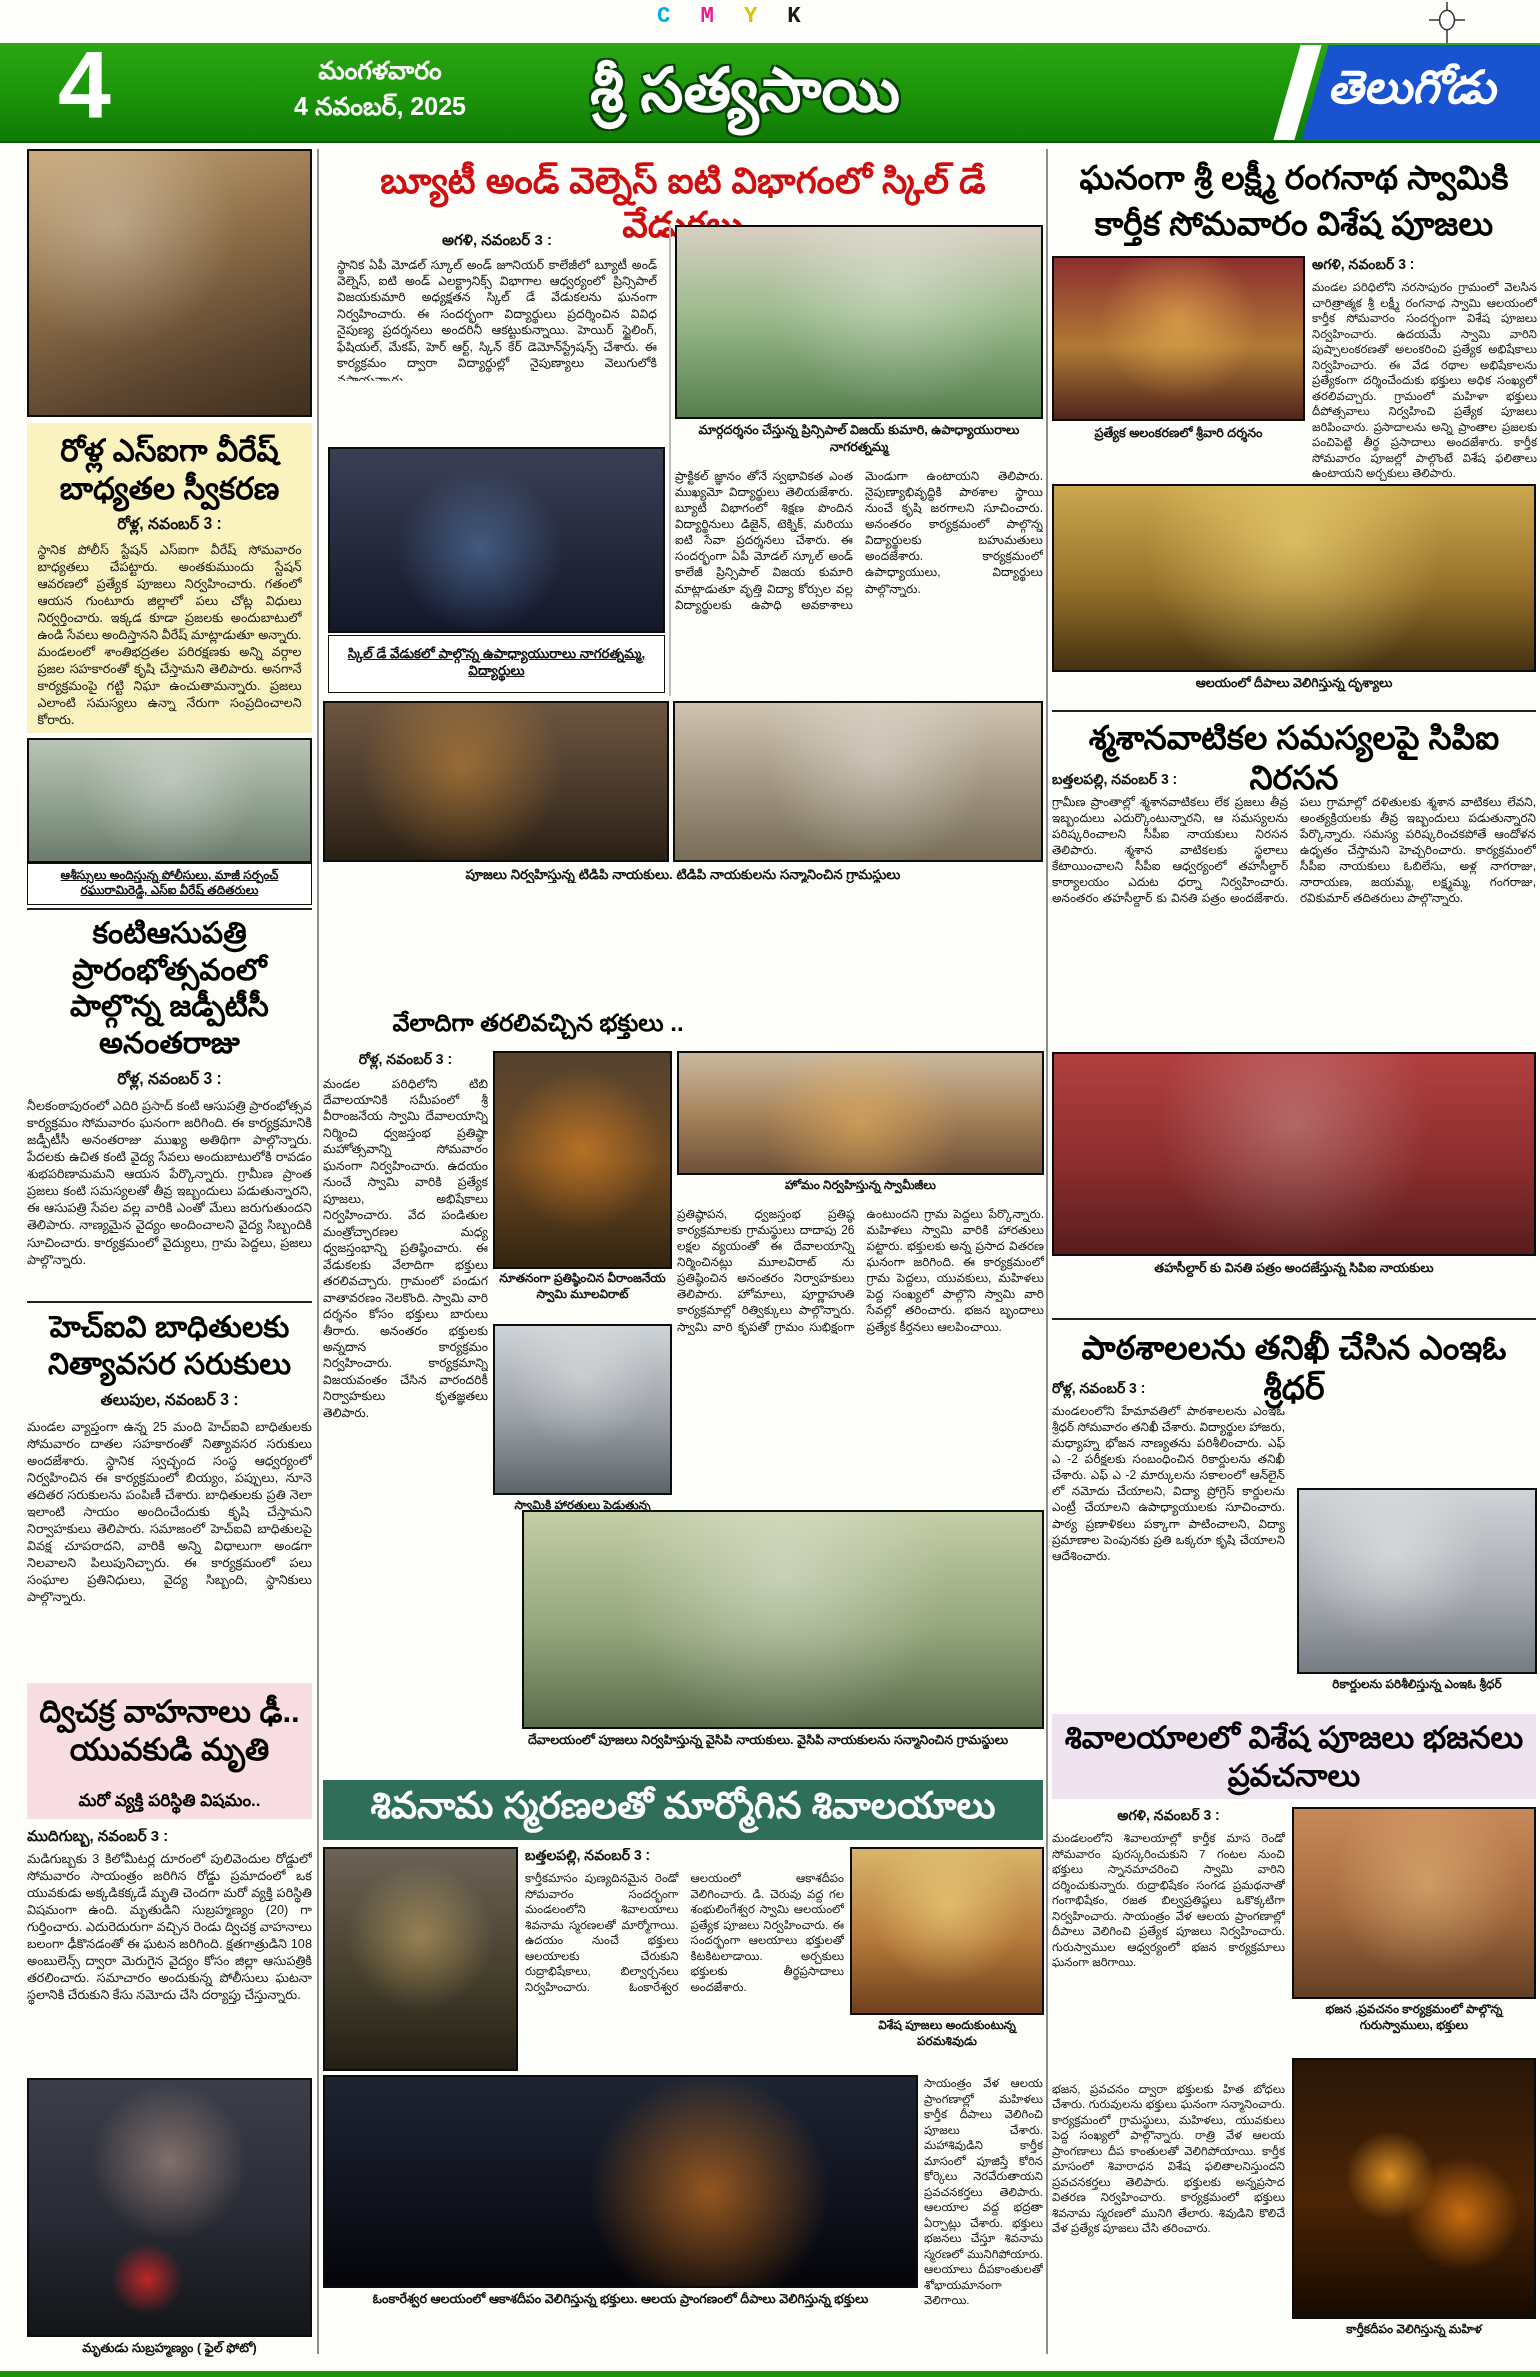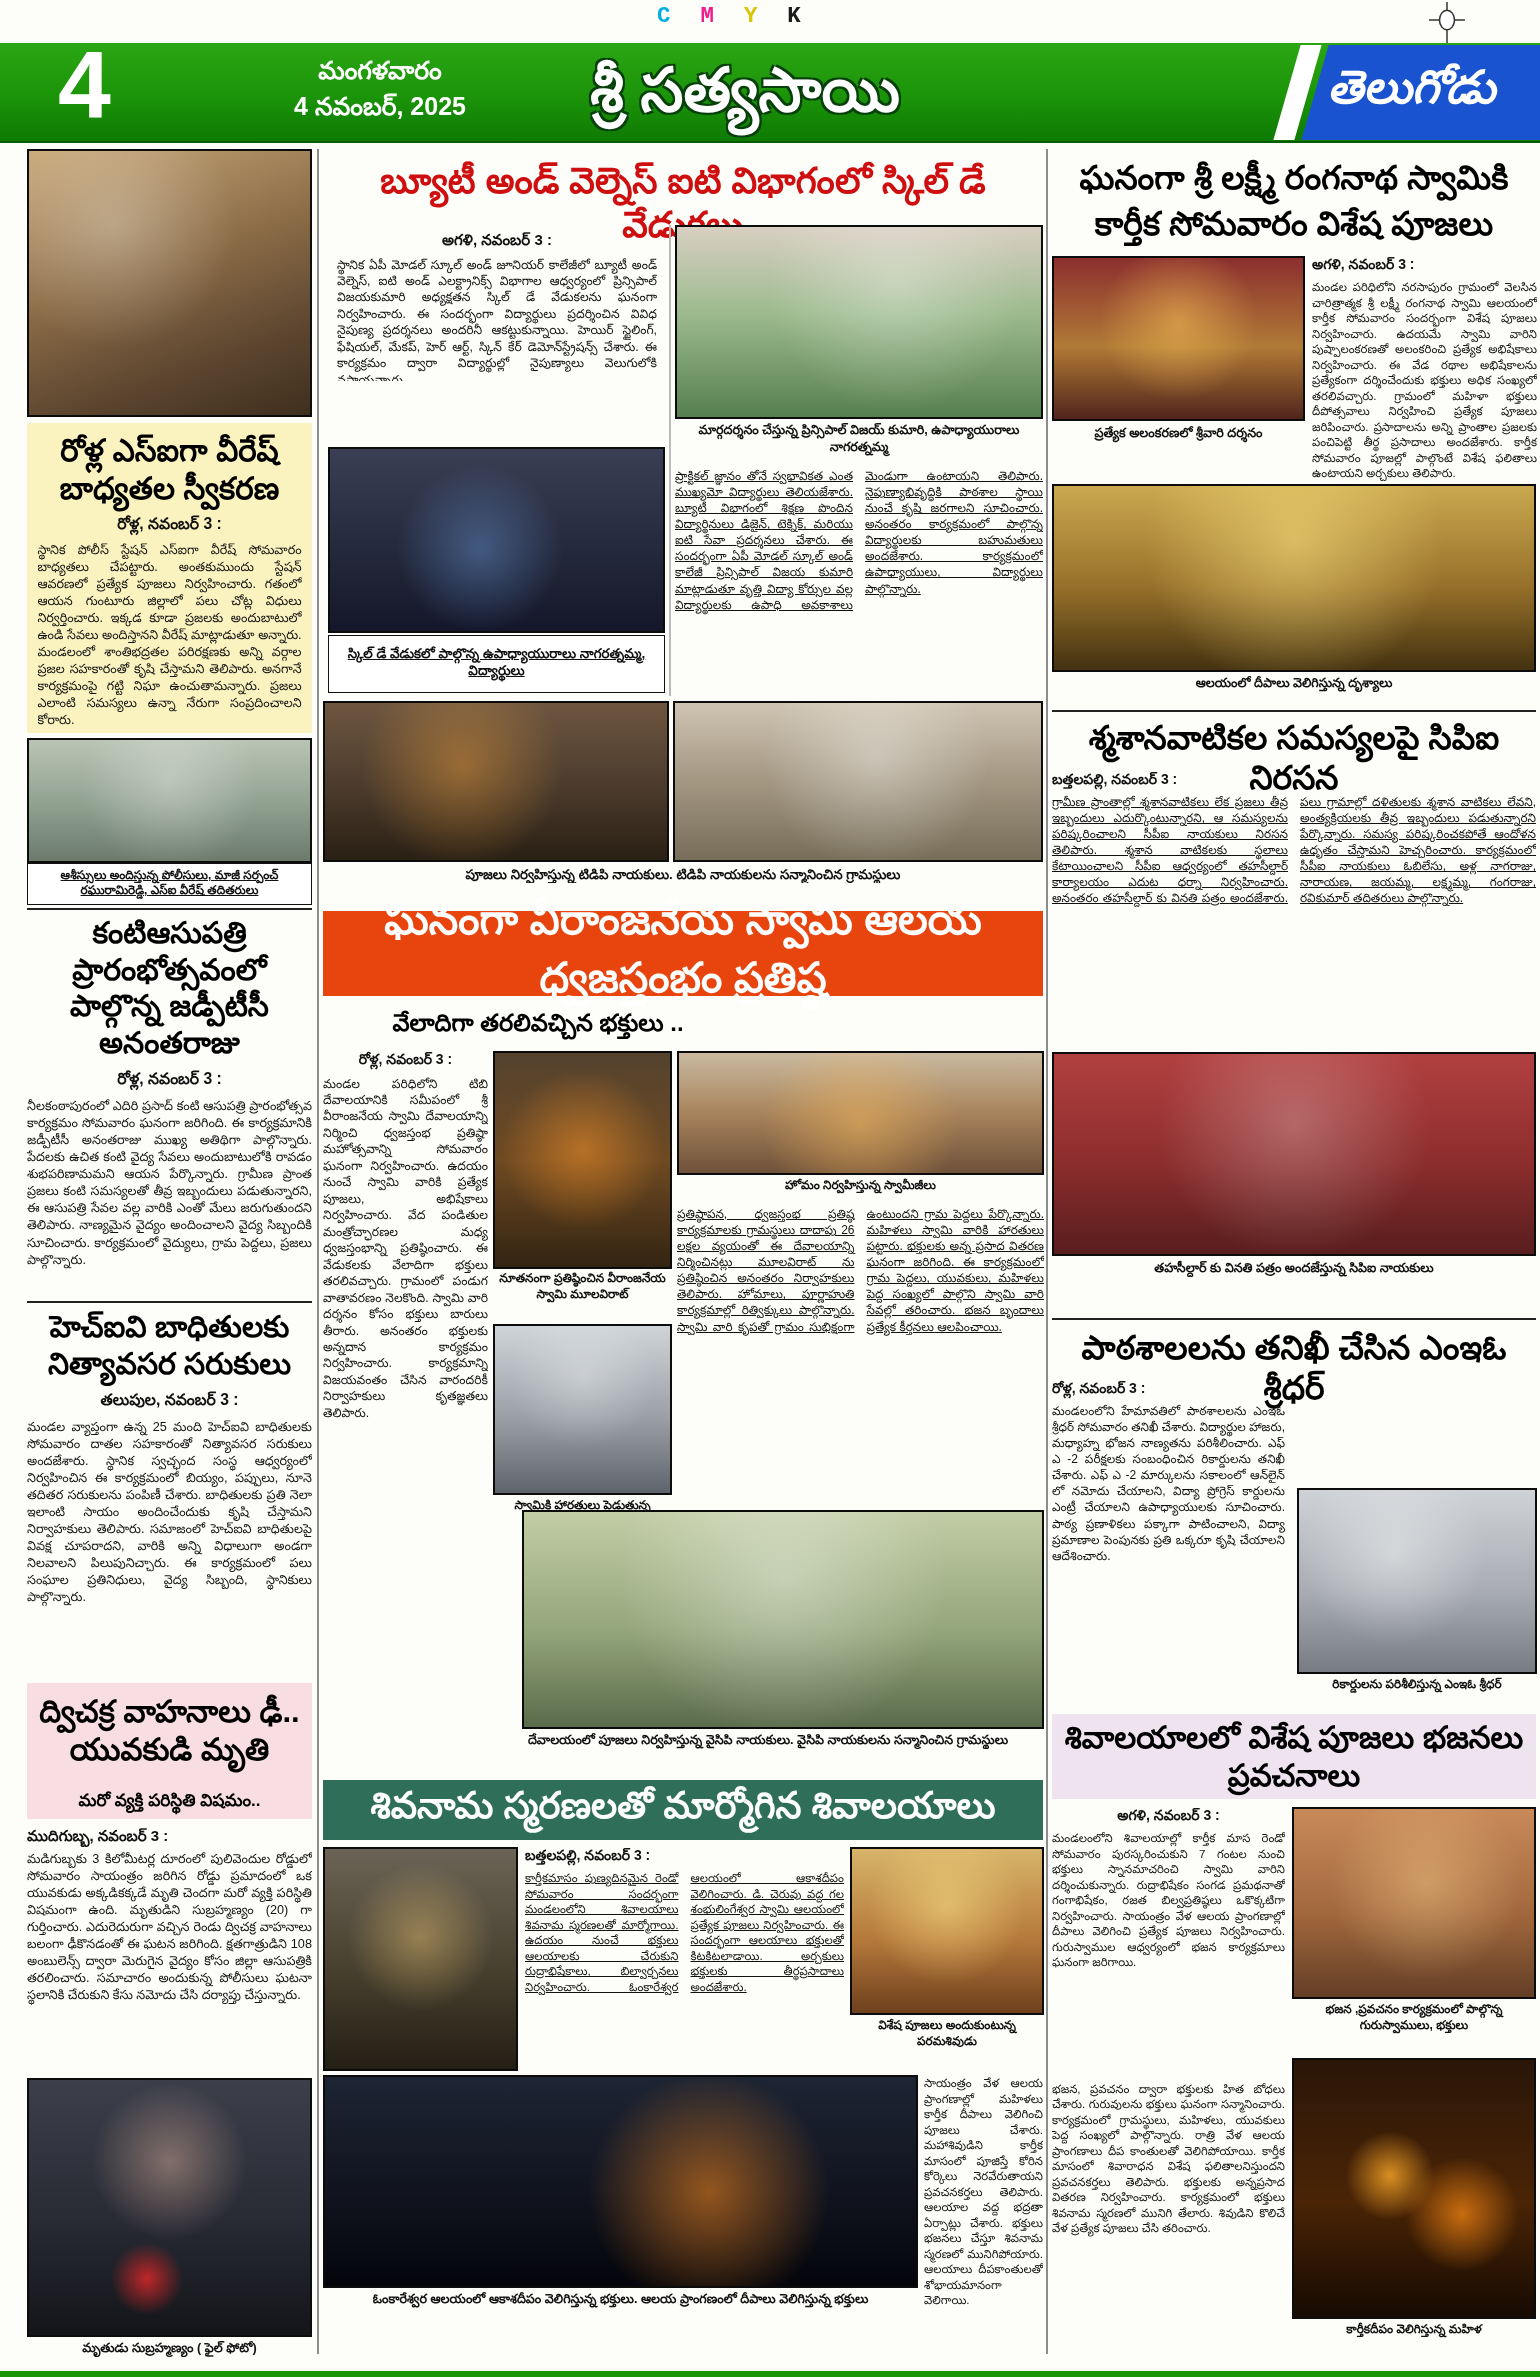--- a/index.html
+++ b/index.html
@@ -31,21 +31,21 @@
   .ph{position:absolute;border:2.2px solid #0c0c0c;box-sizing:border-box;}
   .hl{font-weight:bold;text-align:center;line-height:1.22;color:#000;}
   .hl-red{color:#cf0f0f;}
   .banner{position:absolute;display:flex;align-items:center;justify-content:center;
           color:#fff;font-weight:bold;text-align:center;}
   .dateline{font-weight:bold;}
   .body-txt{font-size:12.7px;line-height:1.34;text-align:justify;overflow:hidden;}
   .capbox{border:1.5px solid #111;background:#fff;font-weight:bold;text-align:center;
           padding:3.7px 6px;font-size:12.7px;line-height:1.3;box-sizing:border-box;overflow:hidden;text-decoration:underline;}
   .cap{font-weight:bold;text-align:center;font-size:12.7px;line-height:1.3;overflow:hidden;}
-  .cols2{column-count:2;column-gap:12px;text-decoration:underline;}
+  .cols2{column-count:2;column-gap:12px;}
   
   .ph-officer{background:radial-gradient(circle at 30% 28%,rgba(255,255,255,.28),transparent 45%),linear-gradient(160deg,#c9a979,#8a6b46 45%,#5d4630 75%,#3e2f1d);}
   .ph-group{background:radial-gradient(circle at 50% 35%,rgba(255,255,255,.3),transparent 55%),linear-gradient(180deg,#b9c4b4,#8fa08f 55%,#6c7b6c);}
   .ph-students{background:radial-gradient(circle at 60% 30%,rgba(255,255,255,.3),transparent 50%),linear-gradient(180deg,#d8cfc2,#9dbb8e 45%,#567f4e);}
   .ph-skill{background:radial-gradient(circle at 45% 55%,rgba(120,180,255,.35),transparent 40%),linear-gradient(180deg,#3a3f55,#23273a 60%,#14172a);}
   .ph-pooja{background:radial-gradient(circle at 40% 40%,rgba(255,170,60,.4),transparent 45%),linear-gradient(180deg,#6d5640,#4a3a2c 55%,#2a2014);}
   .ph-honor{background:radial-gradient(circle at 55% 35%,rgba(255,255,255,.35),transparent 50%),linear-gradient(180deg,#cfc4b2,#a39782 50%,#776d58);}
   .ph-idol{background:radial-gradient(circle at 50% 45%,rgba(255,150,40,.5),transparent 55%),linear-gradient(180deg,#54422e,#6f4a22 50%,#332412);}
   .ph-homam{background:radial-gradient(circle at 50% 60%,rgba(255,190,90,.45),transparent 50%),linear-gradient(180deg,#c9b9a0,#a8845c 50%,#6f513a);}
   .ph-procession{background:radial-gradient(circle at 50% 30%,rgba(255,255,255,.3),transparent 50%),linear-gradient(180deg,#cfd4d8,#9aa0a6 55%,#5e646b);}
@@ -147,21 +147,20 @@
   <div class="vline" style="left:669px;top:225px;height:471px;background:#bbb"></div>
 
   <div class="ph ph-students" style="left:675px;top:225px;width:368px;height:194px"></div>
   <div class="cap" style="position:absolute;left:675px;top:422px;width:368px;height:42px">మార్గదర్శనం చేస్తున్న ప్రిన్సిపాల్ విజయ్ కుమారి, ఉపాధ్యాయురాలు నాగరత్నమ్మ</div>
   <div class="body-txt cols2 abs" style="left:675px;top:468px;width:368px;height:228px;font-size:12px">ప్రాక్టికల్ జ్ఞానం తోనే స్వభావికత ఎంత ముఖ్యమో విద్యార్థులు తెలియజేశారు. బ్యూటీ విభాగంలో శిక్షణ పొందిన విద్యార్థినులు డిజైన్, టెక్నిక్, మరియు ఐటి సేవా ప్రదర్శనలు చేశారు. ఈ సందర్భంగా ఏపీ మోడల్ స్కూల్ అండ్ కాలేజీ ప్రిన్సిపాల్ విజయ కుమారి మాట్లాడుతూ వృత్తి విద్యా కోర్సుల వల్ల విద్యార్థులకు ఉపాధి అవకాశాలు మెండుగా ఉంటాయని తెలిపారు. నైపుణ్యాభివృద్ధికి పాఠశాల స్థాయి నుంచే కృషి జరగాలని సూచించారు. అనంతరం కార్యక్రమంలో పాల్గొన్న విద్యార్థులకు బహుమతులు అందజేశారు. కార్యక్రమంలో ఉపాధ్యాయులు, విద్యార్థులు పాల్గొన్నారు.</div>
 
   <div class="ph ph-pooja" style="left:323px;top:701px;width:346px;height:161px"></div>
   <div class="ph ph-honor" style="left:673px;top:701px;width:370px;height:161px"></div>
   <div class="cap" style="position:absolute;left:323px;top:866px;width:720px;font-size:13.4px">పూజలు నిర్వహిస్తున్న టిడిపి నాయకులు. టిడిపి నాయకులను సన్మానించిన గ్రామస్థులు</div>
 
-  <div class="banner" style="left:323px;top:911px;width:720px;height:85px;background:#e8440e;font-size:42px">ఘనంగా వీరాంజనేయ స్వామి ఆలయ ధ్వజస్తంభం ప్రతిష్ఠ</div>
 
   <div class="hl abs" style="left:337px;top:1008px;width:402px;font-size:24px">వేలాదిగా తరలివచ్చిన భక్తులు ..</div>
 
   <div class="abs" style="left:323px;top:1051px;width:165px">
     <div class="dateline" style="text-align:center;font-size:14px;margin-bottom:4.5px">రోళ్ల, నవంబర్ 3 :</div>
     <div class="body-txt" style="height:680px;font-size:12.3px">మండల పరిధిలోని టిబి దేవాలయానికి సమీపంలో శ్రీ వీరాంజనేయ స్వామి దేవాలయాన్ని నిర్మించి ధ్వజస్తంభ ప్రతిష్ఠా మహోత్సవాన్ని సోమవారం ఘనంగా నిర్వహించారు. ఉదయం నుంచే స్వామి వారికి ప్రత్యేక పూజలు, అభిషేకాలు నిర్వహించారు. వేద పండితుల మంత్రోచ్ఛారణల మధ్య ధ్వజస్తంభాన్ని ప్రతిష్ఠించారు. ఈ వేడుకలకు వేలాదిగా భక్తులు తరలివచ్చారు. గ్రామంలో పండుగ వాతావరణం నెలకొంది. స్వామి వారి దర్శనం కోసం భక్తులు బారులు తీరారు. అనంతరం భక్తులకు అన్నదాన కార్యక్రమం నిర్వహించారు. కార్యక్రమాన్ని విజయవంతం చేసిన వారందరికీ నిర్వాహకులు కృతజ్ఞతలు తెలిపారు.</div>
   </div>
 
   <div class="ph ph-idol" style="left:493px;top:1051px;width:179px;height:218px"></div>
   <div class="cap" style="position:absolute;left:493px;top:1271px;width:179px;height:46px;font-size:12px">నూతనంగా ప్రతిష్ఠించిన వీరాంజనేయ స్వామి మూలవిరాట్</div>

